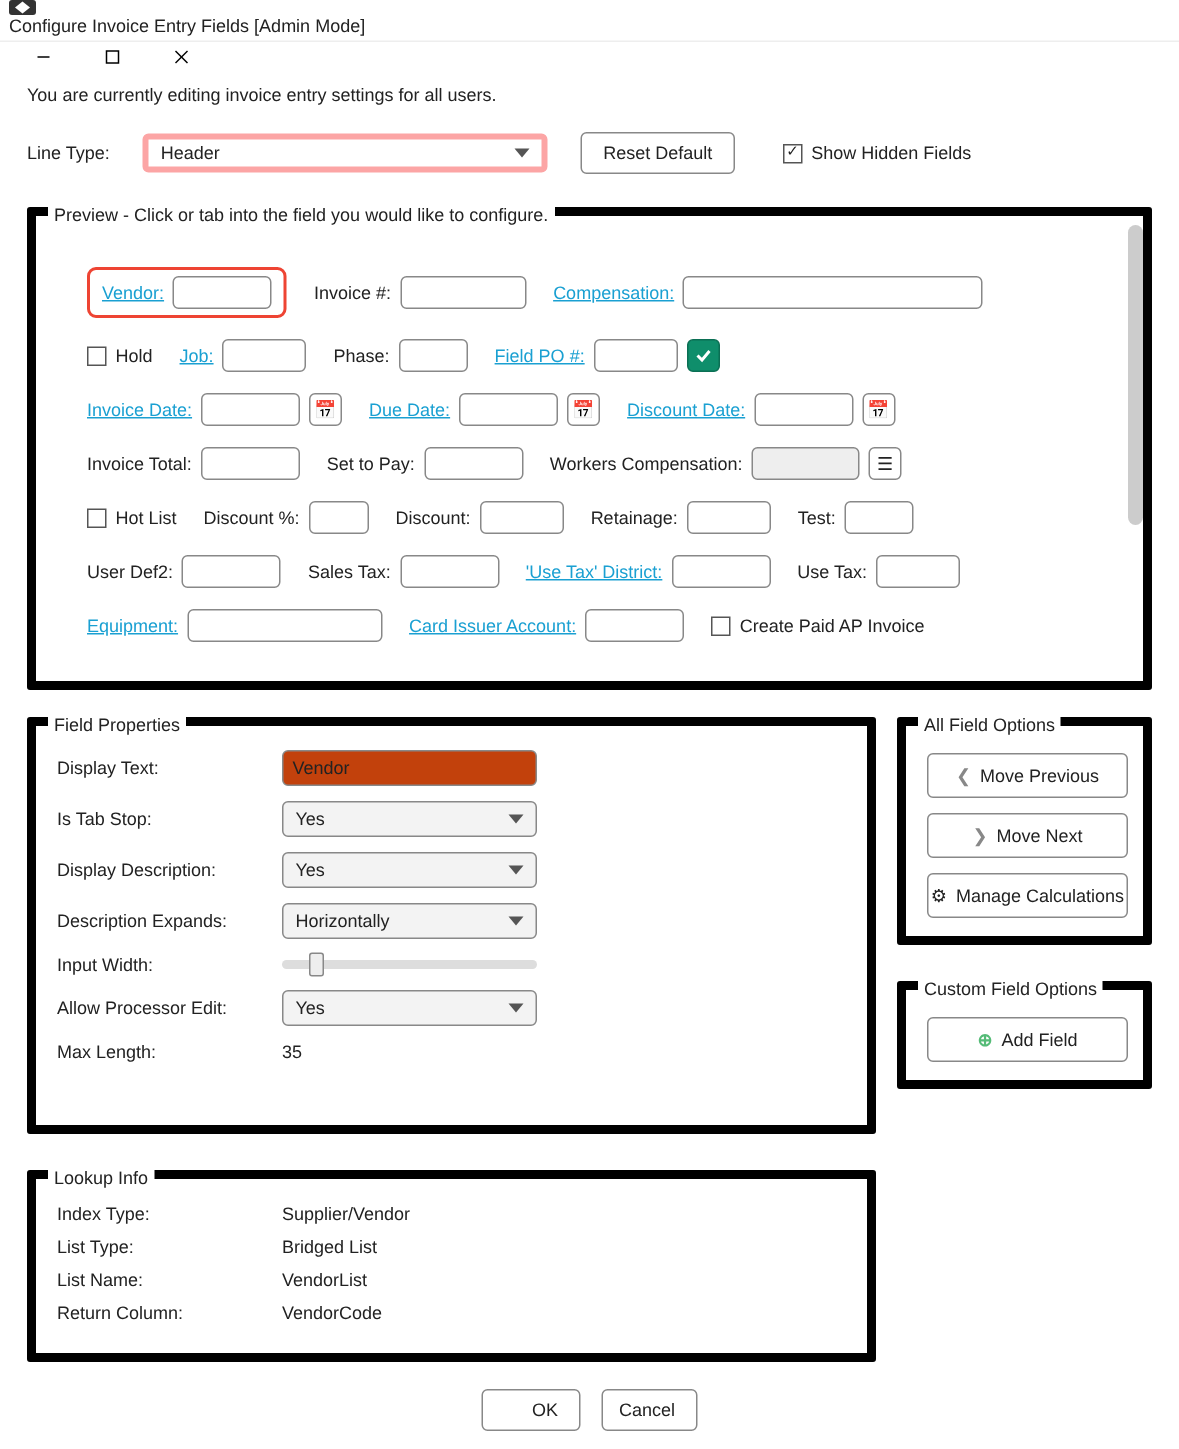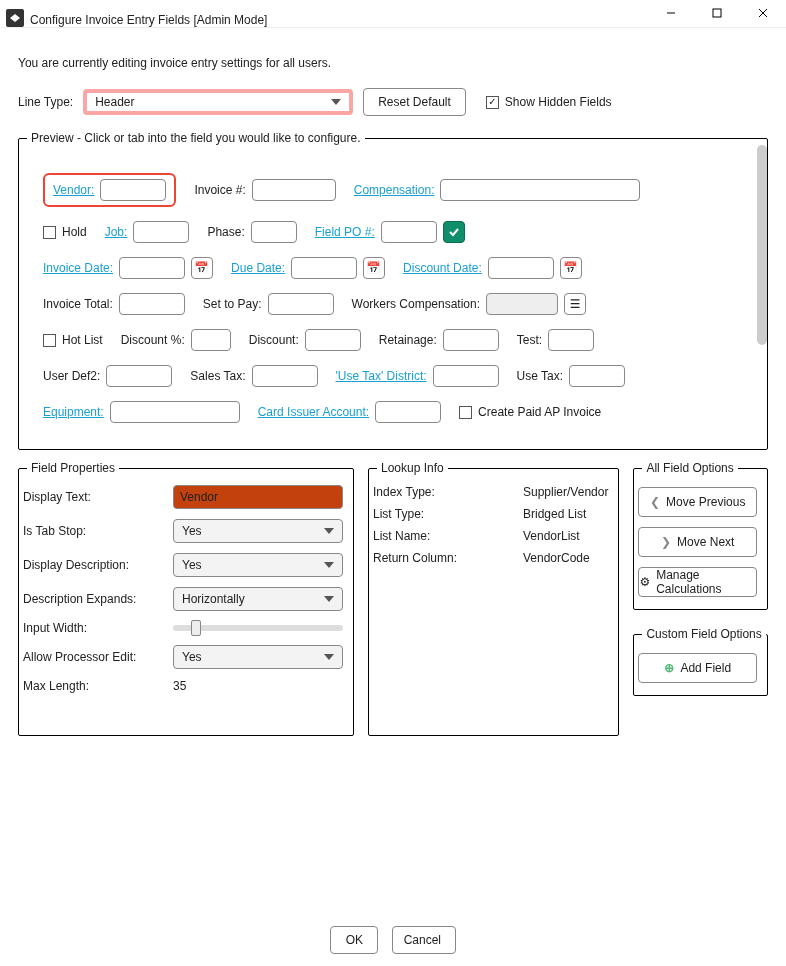--- a/index.html
+++ b/index.html
@@ -1,44 +1,44 @@
 <!DOCTYPE html>
 <html><head>
 <meta charset="utf-8">
 <style>
 * { box-sizing: border-box; margin: 0; padding: 0; }
 body { font-family: "Segoe UI", Arial, sans-serif; font-size: 12px; background: #fff; width: 786px; height: 966px; overflow: hidden; color: #222; }
-.titlebar { height: 28px; display: flex; align-items: flex-end; padding: 0 0 0 6px; border-bottom: 1px solid #eee; }
+.titlebar { height: 28px; display: flex; align-items: flex-start; padding: 0 0 0 6px; border-bottom: 1px solid #eee; flex-direction: column; }
 .ticon { width: 18px; height: 18px; background: #333; border-radius: 2px; display: flex; align-items: center; justify-content: center; color: #fff; font-size: 9px; margin-right: 6px; }
 .ttitle { flex: 1; font-size: 12px; }
 .tbtns { display: flex; }
 .tbtn { width: 46px; height: 28px; display: flex; align-items: center; justify-content: center; font-size: 13px; }
 .content { padding: 12px 18px 0 18px; }
 .intro { margin: 16px 0 18px 0; }
-.row { display: flex; align-items: center; gap: 10px; }
+.row { display: flex; align-items: center; gap: 22px; }
 .select { height: 26px; border: 4px solid #fca5a5; border-radius: 4px; background: #fff; display: flex; align-items: center; padding: 0 8px; position: relative; }
 .select .caret { margin-left: auto; }
 .btn { height: 28px; border: 1px solid #888; border-radius: 4px; background: #fff; padding: 0 14px; display: flex; align-items: center; justify-content: flex-end; gap: 6px; }
 .chk { width: 13px; height: 13px; border: 1px solid #555; display: inline-flex; align-items: center; justify-content: center; font-size: 10px; line-height: 1; }
-.fieldset { border: 1px solid #000000; border-radius: 2px; padding: 10px 10px 12px 4px; margin-top: 10px; position: relative; }
+.fieldset { border: 6px solid #000000; border-radius: 2px; padding: 10px 10px 12px 14px; margin-top: 10px; position: relative; }
 .legend { position: absolute; top: -8px; left: 8px; background: #fff; padding: 0 4px; font-size: 12px; }
 .previewwrap { position: relative; }
 .preview { height: 288px; overflow: hidden; position: relative; padding: 24px 20px 10px 20px; }
 .scrollbar { position: absolute; right: 0; top: 6px; bottom: 6px; width: 14px; }
 .scrollthumb { position: absolute; top: 0; width: 10px; right: 0; height: 200px; background: #ccc; border-radius: 5px; }
 .lnk { color: #1aa0d2; text-decoration: underline; }
 .inp { height: 22px; border: 1px solid #888; border-radius: 4px; background: #fff; display: inline-block; }
 .fr { display: flex; align-items: center; gap: 6px; }
 .highlight { border: 2px solid #e43; border-radius: 6px; padding: 4px 8px; display: flex; align-items: center; gap: 6px; }
 .iconbtn { width: 22px; height: 22px; border-radius: 4px; border: 1px solid #888; background: #fff; display: inline-flex; align-items: center; justify-content: center; font-size: 12px; }
 .iconbtn.green { background: #0f8e6b; border-color: #0b6f54; color: #fff; }
 .iconbtn.cal { color: #e07a1a; }
 .prow { display: flex; align-items: center; flex-wrap: wrap; gap: 18px; margin-bottom: 14px; text-align: right; }
 .cols { display: flex; gap: 14px; margin-top: 8px; }
-.leftcol { flex: 1; display: flex; flex-direction: row; gap: 14px; }
+.leftcol { flex: 1; display: flex; flex-direction: column; gap: 14px; }
 .rightcol { width: 170px; display: flex; flex-direction: column; gap: 14px; }
 .proprow { display: flex; align-items: center; margin-bottom: 10px; }
 .proprow .lbl { width: 150px; }
 .propsel { width: 170px; height: 24px; border: 1px solid #888; border-radius: 4px; background: #f3f3f3; display: flex; align-items: center; padding: 0 8px; }
 .propsel .caret { margin-left: auto; }
 .propinp { width: 170px; height: 24px; border: 1px solid #888; border-radius: 4px; padding: 0 6px; background: #c2410c; display: flex; align-items: center; text-align: center; }
 .slider { width: 170px; height: 6px; background: #ddd; border-radius: 3px; position: relative; }
 .sliderthumb { position: absolute; top: -5px; left: 18px; width: 10px; height: 16px; background: #eee; border: 1px solid #888; border-radius: 2px; }
 .widebtn { width: 100%; height: 30px; border: 1px solid #888; border-radius: 4px; background: #fff; display: flex; align-items: center; justify-content: center; gap: 6px; margin-bottom: 10px; }
 .caret { width: 0; height: 0; border-left: 5px solid transparent; border-right: 5px solid transparent; border-top: 6px solid #555; display: inline-block; }
@@ -330,19 +330,19 @@
         <div class="widebtn" style="margin-bottom:0">
             <span class="chev">⊕</span>
             <span>Add Field</span>
           </div>
       </div>
     </div>
   </div>
 </div>
 
 <div class="footer">
-  <div class="btn" style="width:48px">
+  <div class="btn" style="width:66px">
       <span>OK</span>
     </div>
   <div class="btn" style="width:64px">
       <span>Cancel</span>
     </div>
 </div>
 
 </body></html>

